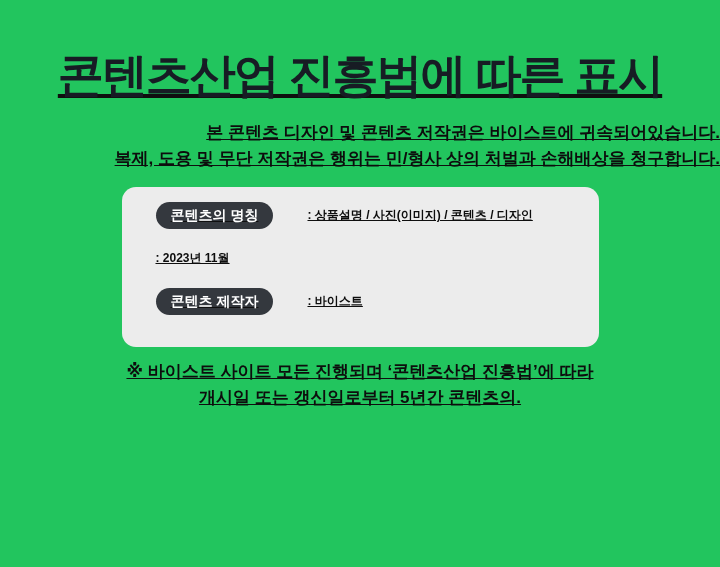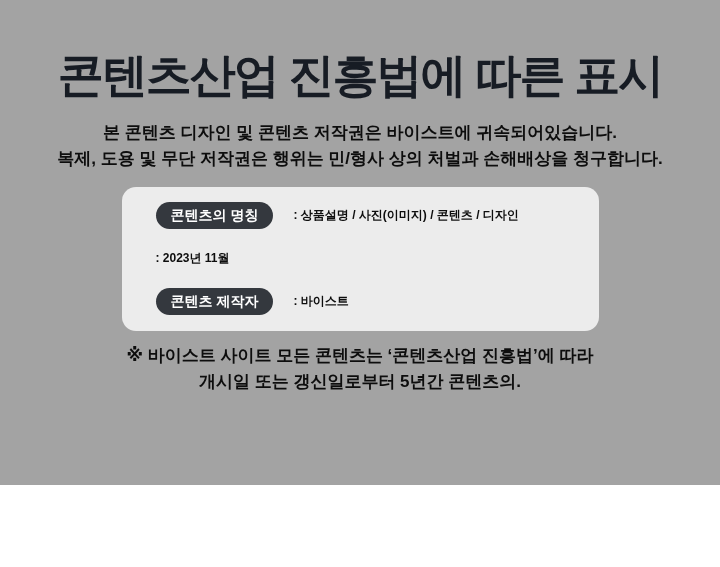--- a/index.html
+++ b/index.html
@@ -1,55 +1,57 @@
 <!DOCTYPE html>
 <html><head>
 <meta charset="utf-8">
 <style>
   * { margin: 0; padding: 0; box-sizing: border-box; }
   html, body { background: #ffffff; }
   .page {
     position: relative;
     width: 720px;
-    height: 485px;
-    background: #a3a3a3;
+    height: 567px;
+    background: #22c55e;
     overflow: hidden;
     font-family: "Liberation Sans", "DejaVu Sans", sans-serif;
     color: #0f0f0f;
+    text-decoration: underline;
   }
   .title {
     padding-top: 46px;
     text-align: center;
     font-size: 46px;
     line-height: 58px;
     font-weight: 900;
     letter-spacing: -2px;
     color: #171c24;
   }
   .copyright {
     margin-top: 16px;
-    text-align: center;
+    text-align: right;
     font-size: 17px;
     line-height: 26px;
     font-weight: 700;
     color: #0d0d0d;
   }
   .info-box {
     margin: 15px auto 0;
     width: 477px;
     background: #ececec;
     border-radius: 14px;
     padding: 15px 16px 16px 24px;
   }
   .info-row {
     display: flex;
     align-items: center;
     margin-bottom: 21px;
+    gap: 14px;
   }
-  .info-row:last-child { margin-bottom: 0; }
+  .info-row:last-child { margin-bottom: 16px; }
   .pill-col {
     width: 138px;
     flex-shrink: 0;
     display: flex;
     justify-content: center;
   }
   .pill {
     background: #34383e;
     color: #ffffff;
     border-radius: 999px;
@@ -100,18 +102,18 @@
     </div>
     <div class="info-row">
       <div class="pill-col">
         <span class="pill">콘텐츠 제작자</span>
       </div>
       <span class="info-value">: 바이스트</span>
     </div>
   </div>
 
   <div class="notice notice-protection">
-    <div>※ 바이스트 사이트 모든 콘텐츠는 ‘콘텐츠산업 진흥법’에 따라</div>
+    <div>※ 바이스트 사이트 모든 진행되며 ‘콘텐츠산업 진흥법’에 따라</div>
     <div>개시일 또는 갱신일로부터 5년간 콘텐츠의.</div>
   </div>
 
 
 </div>
 
 </body></html>

